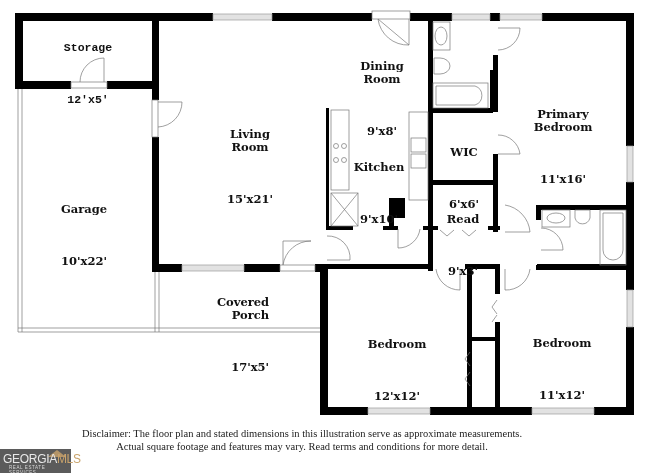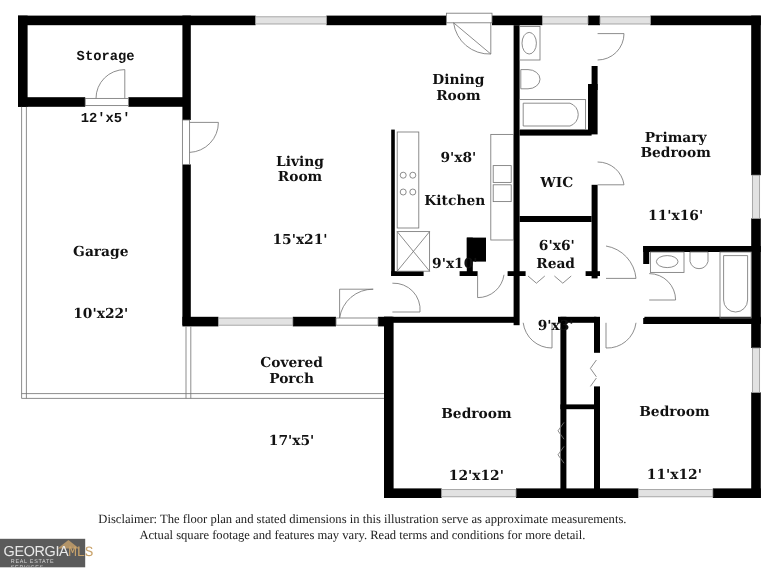--- a/index.html
+++ b/index.html
@@ -3,21 +3,21 @@
 <meta charset="utf-8">
 <style>
   html, body { margin: 0; padding: 0; background: #ffffff; }
   body { width: 650px; height: 473px; position: relative; overflow: hidden; font-family: "DejaVu Serif", "Liberation Serif", serif; }
   #plan { position: absolute; left: 0; top: 0; width: 650px; height: 473px; }
   .room-label { position: absolute; text-align: center; font-family: "DejaVu Serif", serif; font-weight: bold; font-size: 11.5px; line-height: 13px; color: #111; transform: translateX(-50%); white-space: nowrap; }
   .room-label .dim { display: block; margin-top: 39px; }
   .disclaimer { position: absolute; left: 0; width: 604px; top: 428px; text-align: center; font-family: "Liberation Serif", serif; font-size: 10.5px; line-height: 12.5px; color: #222; }
   .logo { position: absolute; left: 0; top: 449px; width: 71px; height: 24px; background: #5b5b5b; }
   .logo-main { position: absolute; left: 3px; top: 3px; font-family: "Liberation Sans", sans-serif; font-size: 12px; color: #e9e9e9; letter-spacing: -0.3px; }
-  .logo-main .accent { color: #c9a36b; font-family: Liberation Mono, monospace; }
+  .logo-main .accent { color: #c9a36b; }
   .logo-sub { position: absolute; left: 9px; top: 16px; font-family: "Liberation Sans", sans-serif; font-size: 4.5px; color: #d8d8d8; letter-spacing: 0.6px; }
   .logo-roof { position: absolute; left: 48px; top: 1px; width: 0; height: 0; border-left: 9px solid transparent; border-right: 9px solid transparent; border-bottom: 7px solid #c9a36b; opacity: 0.8; }
 </style>
 </head>
 <body>
 
 <svg id="plan" viewBox="0 0 650 473" xmlns="http://www.w3.org/2000/svg">
   <g fill="#000">
 
     <rect x="15" y="13" width="198" height="8"></rect>
@@ -163,21 +163,21 @@
   <span class="dim">6'x6'</span>
 </div>
 <div class="room-label" style="left: 84px; top: 190px; white-space: pre-line;">
   <span>Garage</span>
   <span class="dim">10'x22'</span>
 </div>
 <div class="room-label" style="left: 463px; top: 200px; white-space: pre-line;">
   <span>Read</span>
   <span class="dim">9'x3'</span>
 </div>
-<div class="room-label" style="left:243px;top:283px;white-space:pre-line;">
+<div class="room-label" style="left:243px;top:283px;white-space:pre-line;text-align:right;">
   <span>Covered
 Porch</span>
   <span class="dim">17'x5'</span>
 </div>
 <div class="room-label" style="left: 397px; top: 325px; white-space: pre-line;">
   <span>Bedroom</span>
   <span class="dim">12'x12'</span>
 </div>
 <div class="room-label" style="left: 562px; top: 324px; white-space: pre-line;">
   <span>Bedroom</span>

